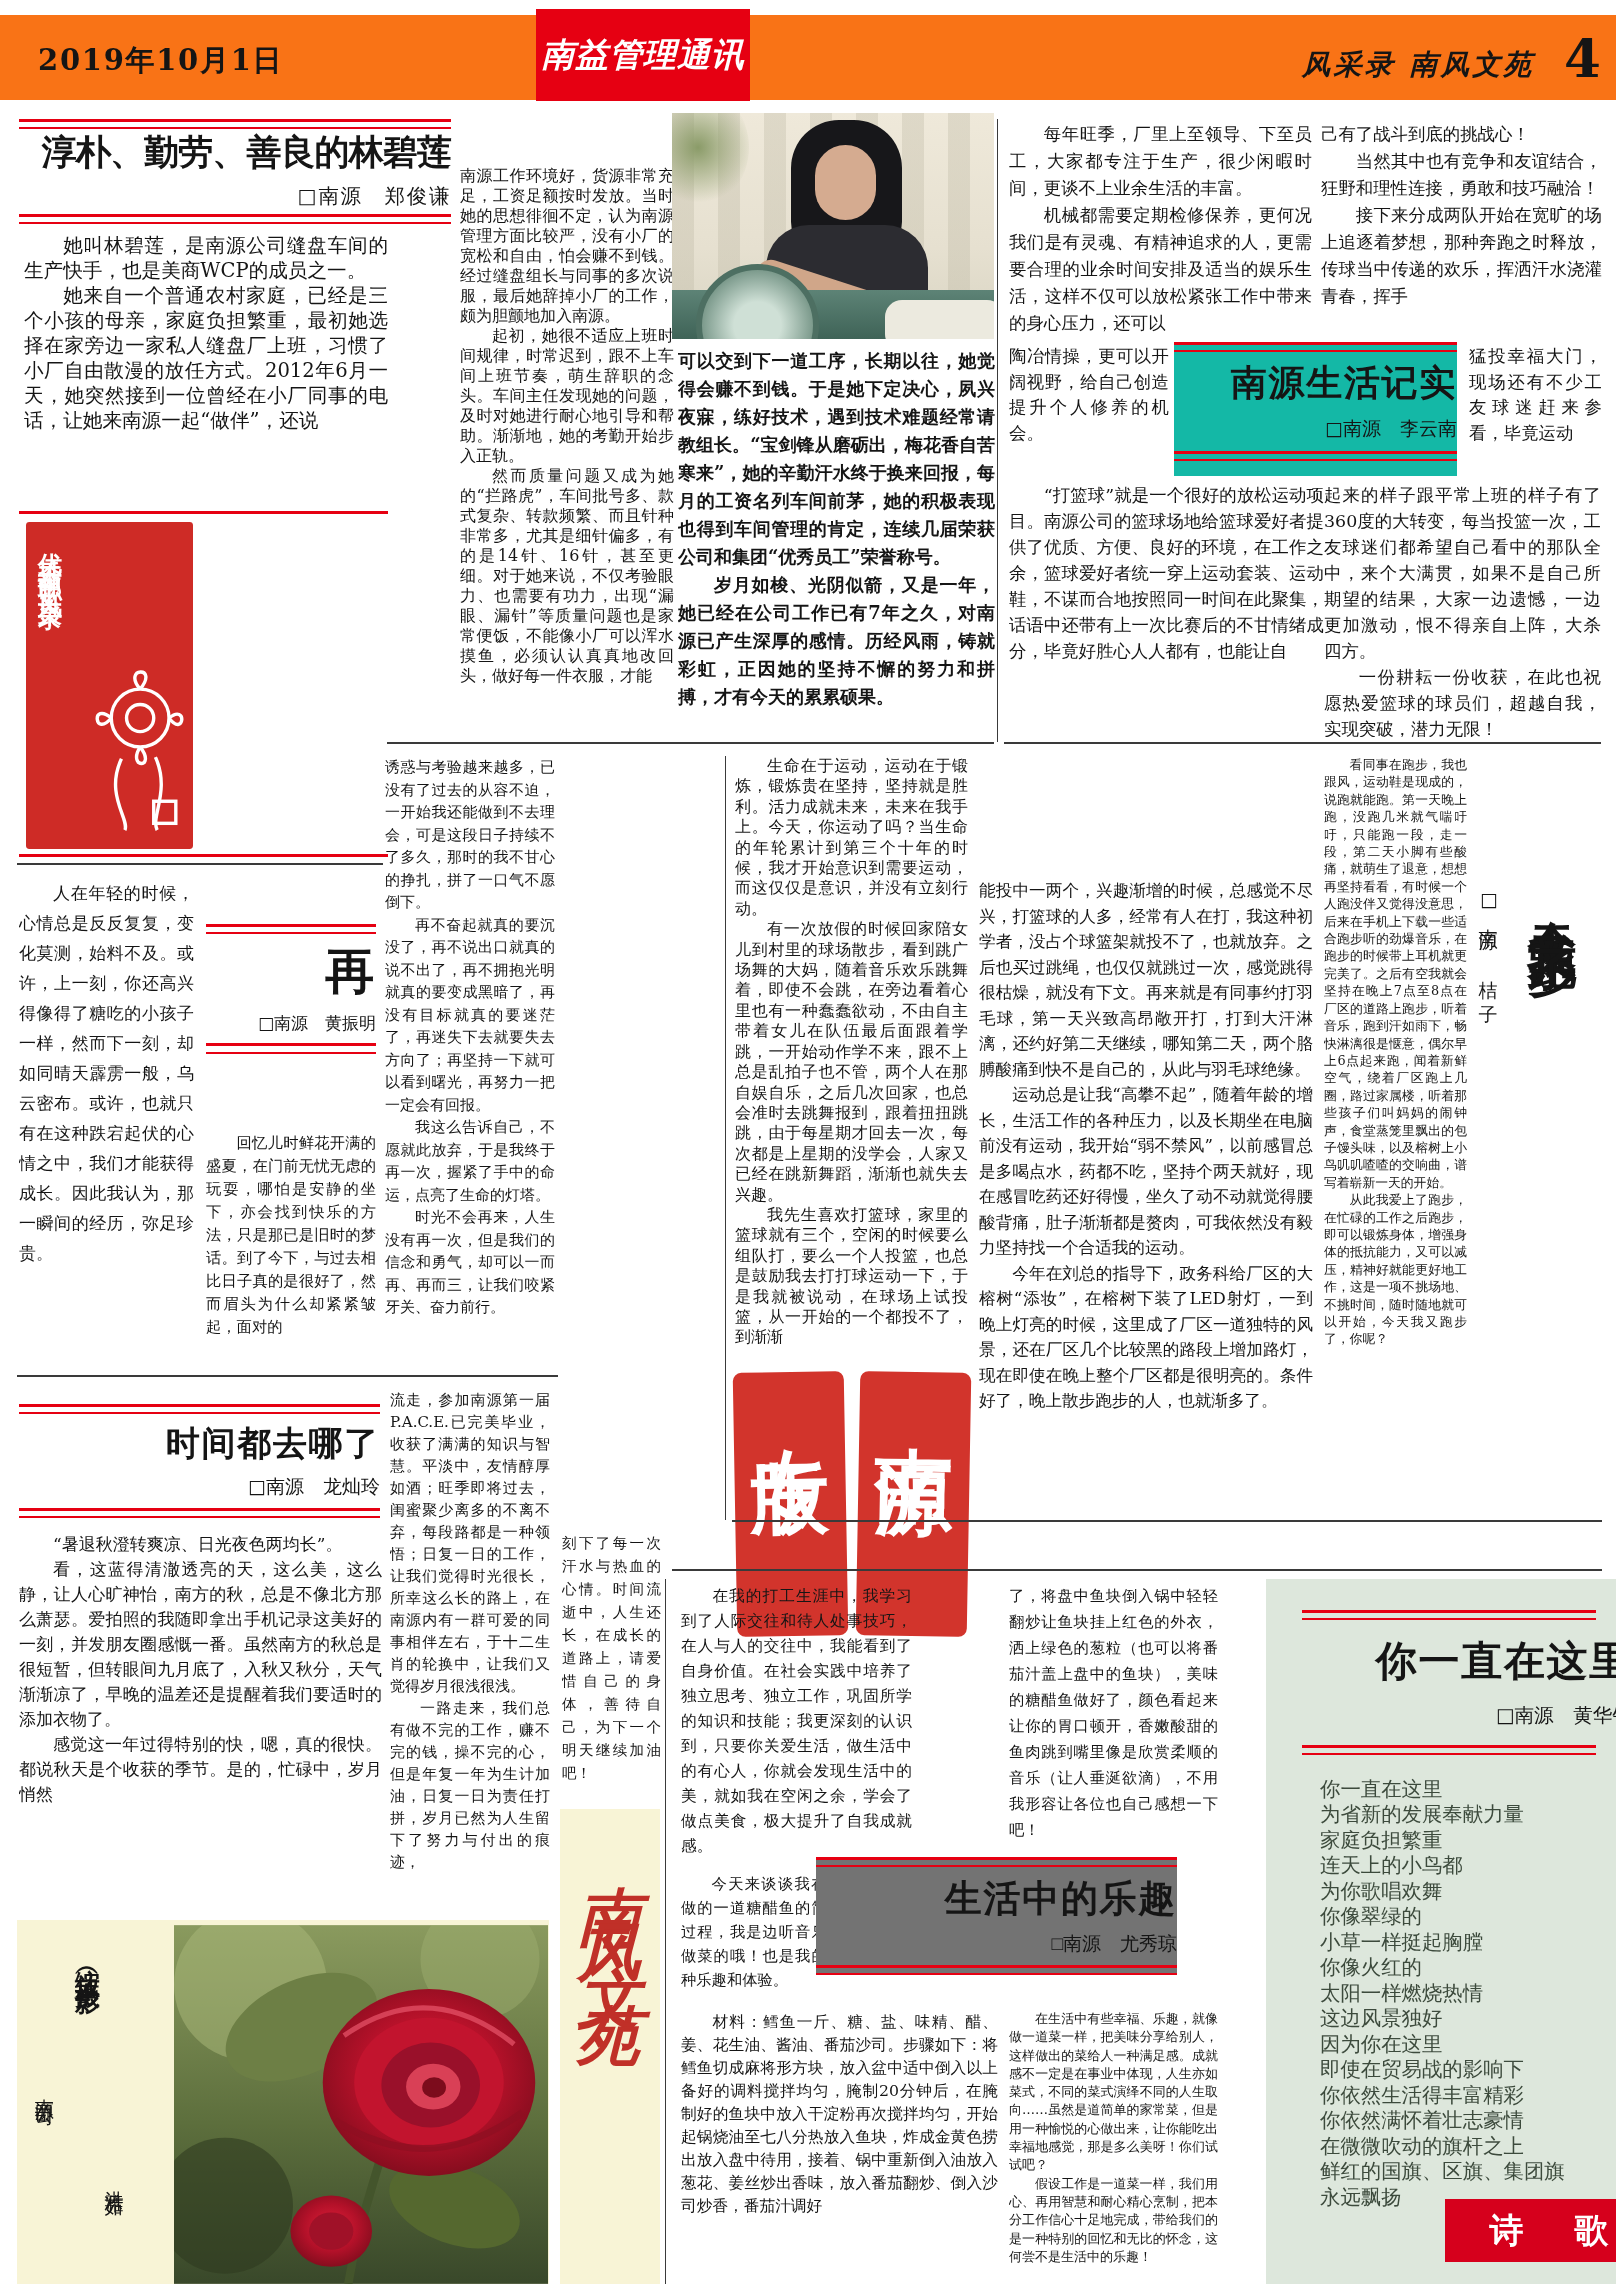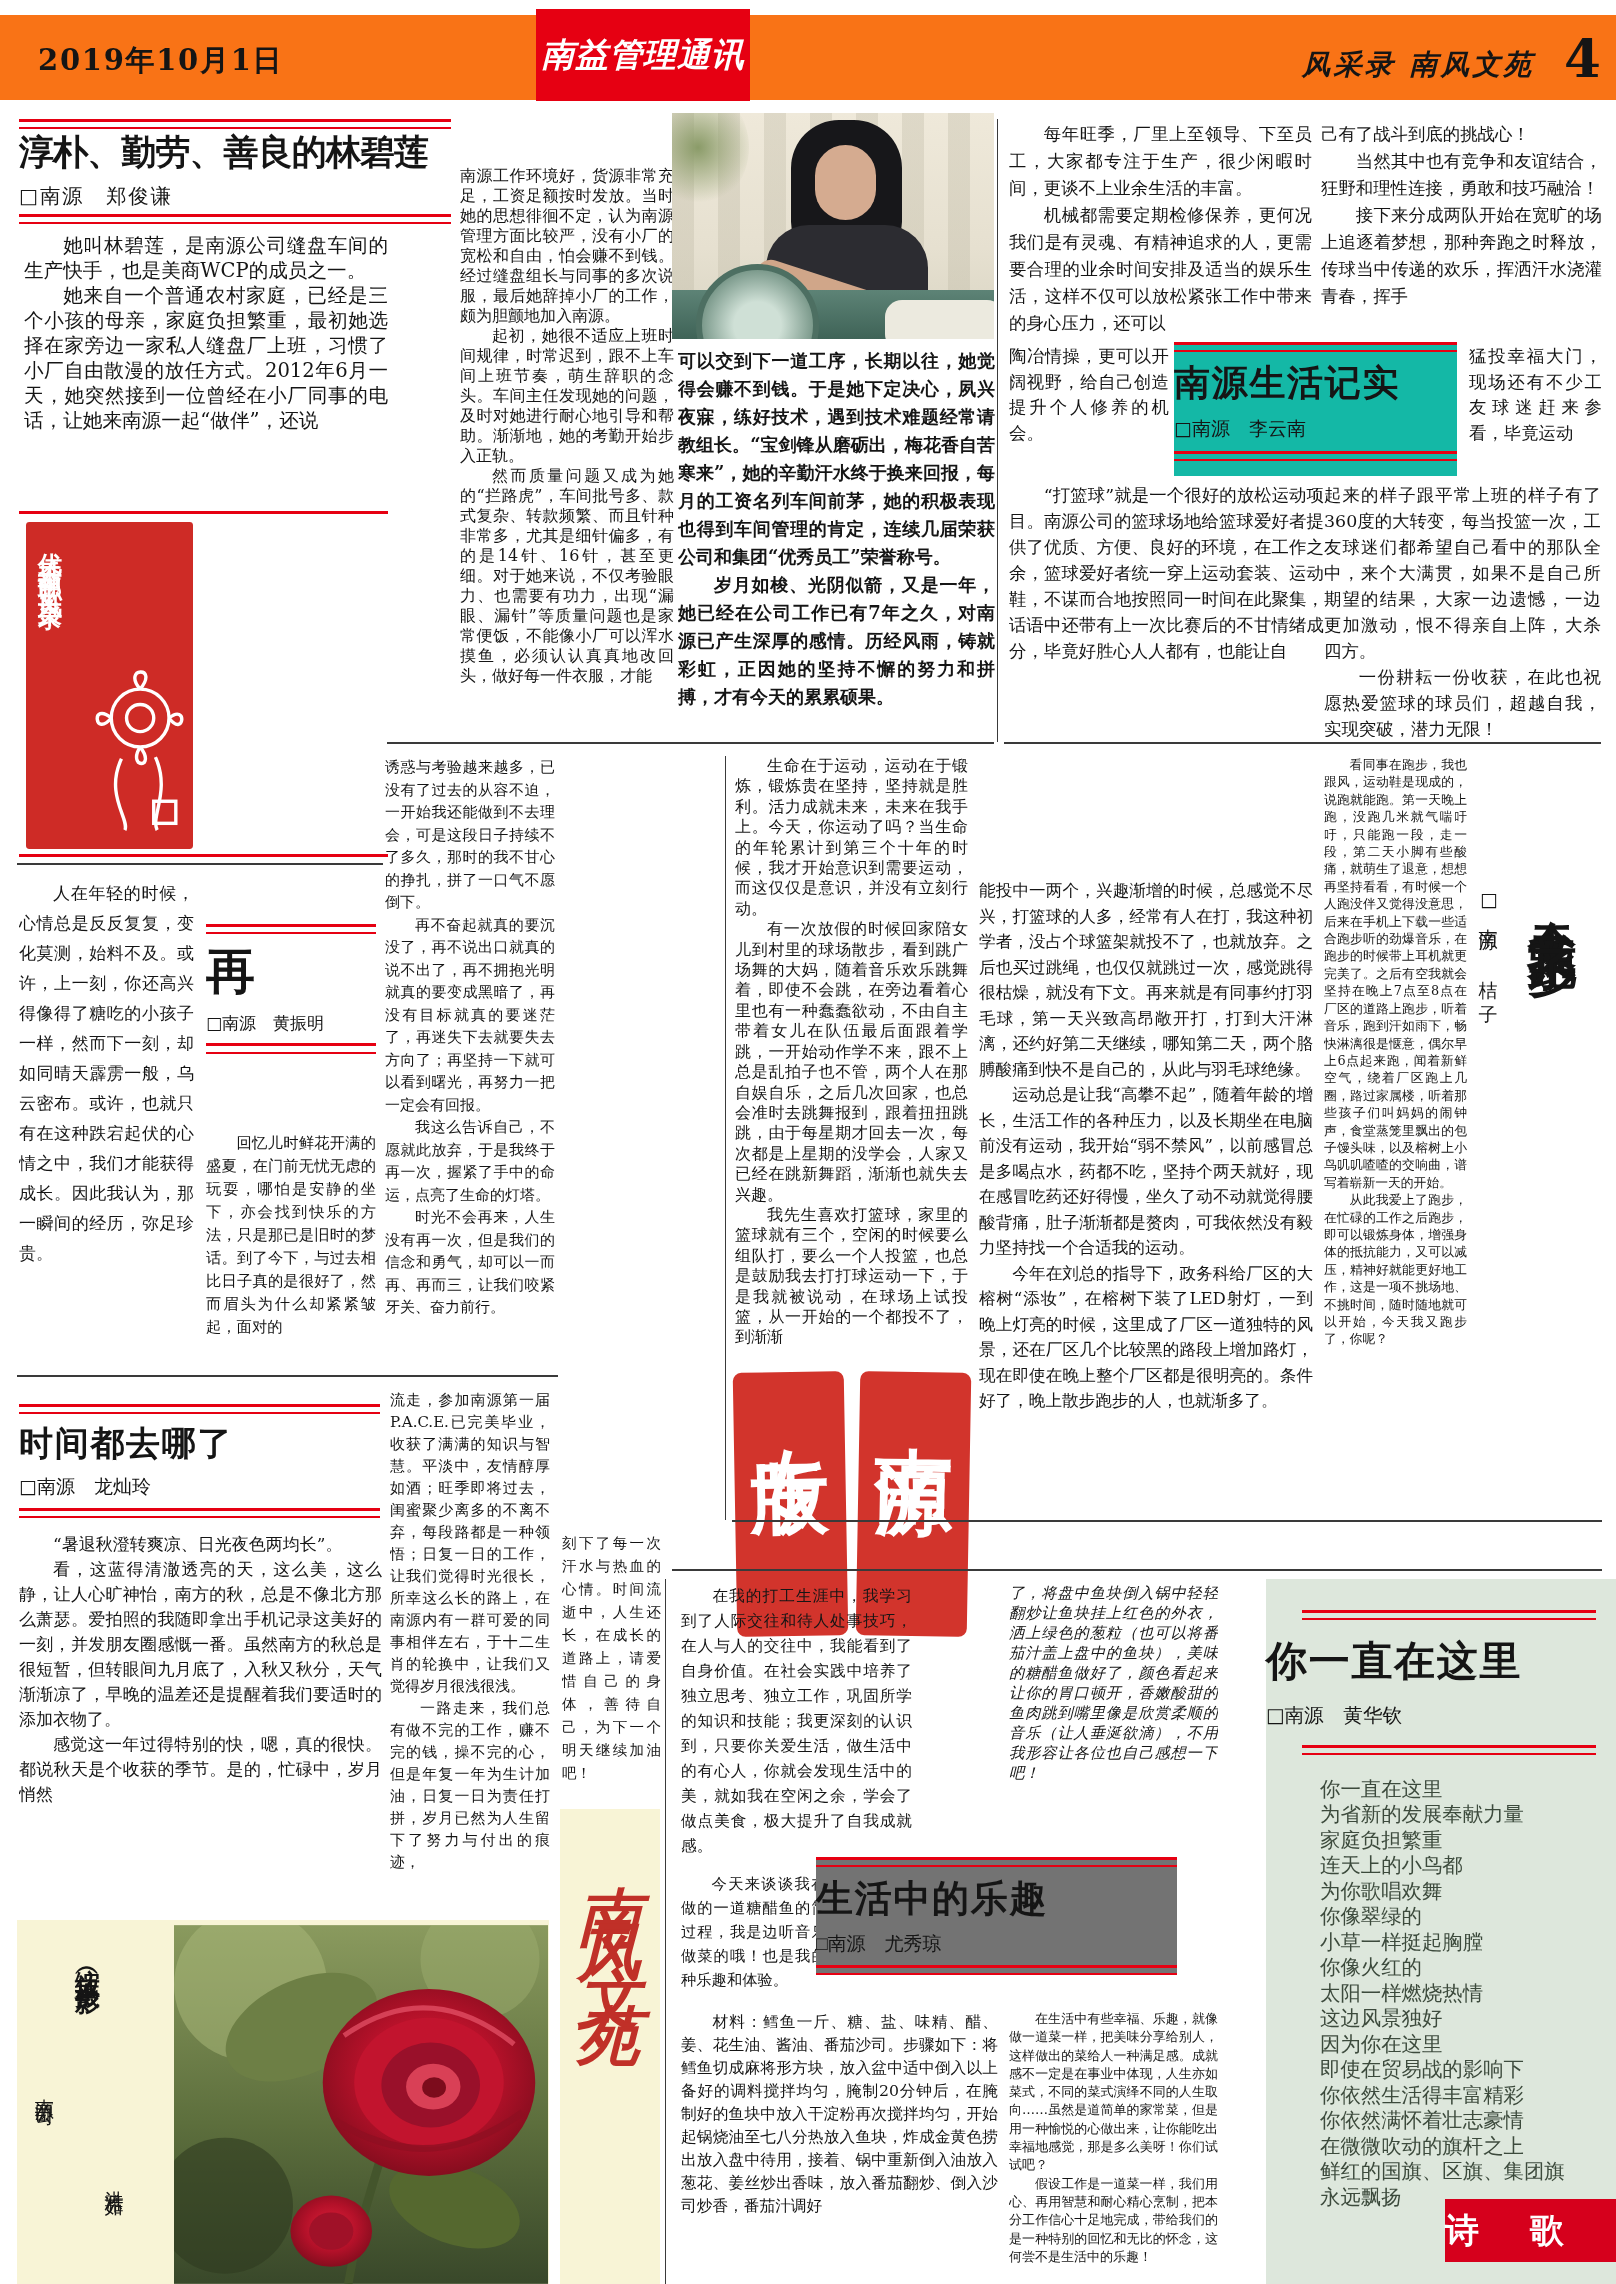--- a/index.html
+++ b/index.html
@@ -8,21 +8,21 @@
   }
   html,body{margin:0;padding:0;}
   body{width:1617px;height:2284px;position:relative;background:#fff;
        font-family:"DejaVu Serif","Liberation Serif",serif;color:var(--ink);}
   .abs{position:absolute;}
   .col{overflow:hidden;text-align:justify;}
   .col p{margin:0;text-indent:2em;}
   .drule{border-top:3.4px solid var(--red);border-bottom:2.6px solid var(--red);height:5.1px;}
   .hr{background:#3a3a3a;height:1.7px;}
   .vr{background:#3a3a3a;width:0.9px;}
-  .center{text-align:left;}
+  .center{text-align:right;}
   .vert{writing-mode:vertical-rl;text-orientation:upright;}
   .serifbold{font-weight:bold;}
   .author{font-size:20.4px;letter-spacing:1.7px;}
   .tbox-title{font-weight:bold;letter-spacing:1.7px;}
   .poem p{text-indent:0;margin:0;}
 </style>
 </head>
 <body>
 
 <div class="abs" style="left:0;top:15.3px;width:1617px;height:85px;background:#f97316;">
@@ -244,21 +244,21 @@
 <div class="abs" style="left:816px;top:1857px;width:361px;background:#737373;font-family:Liberation Serif, serif;">
   <div class="drule"></div>
   <div class="center tbox-title" style="font-size:37px;margin-top:6.8px;">生活中的乐趣</div>
   <div class="center" style="font-size:19px;margin-top:6.8px;">□南源　尤秀琼</div>
   <div class="drule" style="margin-top:8.5px;"></div>
 </div>
 
 <div class="abs col" style="left:681px;top:2010px;width:317px;height:274px;font-size:15.7px;line-height:23px;">
     <p>材料：鳕鱼一斤、糖、盐、味精、醋、姜、花生油、酱油、番茄沙司。步骤如下：将鳕鱼切成麻将形方块，放入盆中适中倒入以上备好的调料搅拌均匀，腌制20分钟后，在腌制好的鱼块中放入干淀粉再次搅拌均匀，开始起锅烧油至七八分热放入鱼块，炸成金黄色捞出放入盘中待用，接着、锅中重新倒入油放入葱花、姜丝炒出香味，放入番茄翻炒、倒入沙司炒香，番茄汁调好</p>
   </div>
-<div class="abs col" style="left:1009px;top:1583px;width:209px;height:257px;font-size:15.3px;line-height:20px;font-style:italic;">
+<div class="abs col" style="left:1009px;top:1583px;width:209px;height:257px;font-size:15.3px;line-height:26px;">
     <p style="text-indent: 0px;">了，将盘中鱼块倒入锅中轻轻翻炒让鱼块挂上红色的外衣，洒上绿色的葱粒（也可以将番茄汁盖上盘中的鱼块），美味的糖醋鱼做好了，颜色看起来让你的胃口顿开，香嫩酸甜的鱼肉跳到嘴里像是欣赏柔顺的音乐（让人垂涎欲滴），不用我形容让各位也自己感想一下吧！</p>
   </div>
 <div class="abs col" style="left:1009px;top:2010px;width:209px;height:274px;font-size:13px;line-height:18.3px;">
     <p>在生活中有些幸福、乐趣，就像做一道菜一样，把美味分享给别人，这样做出的菜给人一种满足感。成就感不一定是在事业中体现，人生亦如菜式，不同的菜式演绎不同的人生取向……虽然是道简单的家常菜，但是用一种愉悦的心做出来，让你能吃出幸福地感觉，那是多么美呀！你们试试吧？</p>
     <p>假设工作是一道菜一样，我们用心、再用智慧和耐心精心烹制，把本分工作信心十足地完成，带给我们的是一种特别的回忆和无比的怀念，这何尝不是生活中的乐趣！</p>
   </div>
 
 <div class="abs hr" style="left:1234px;top:1569px;width:368px;"></div>
 <div class="abs" style="left:1266px;top:1579px;width:366px;height:705px;background:var(--poemgreen);">
   <div class="drule" style="margin:31px 36px 0;"></div>

